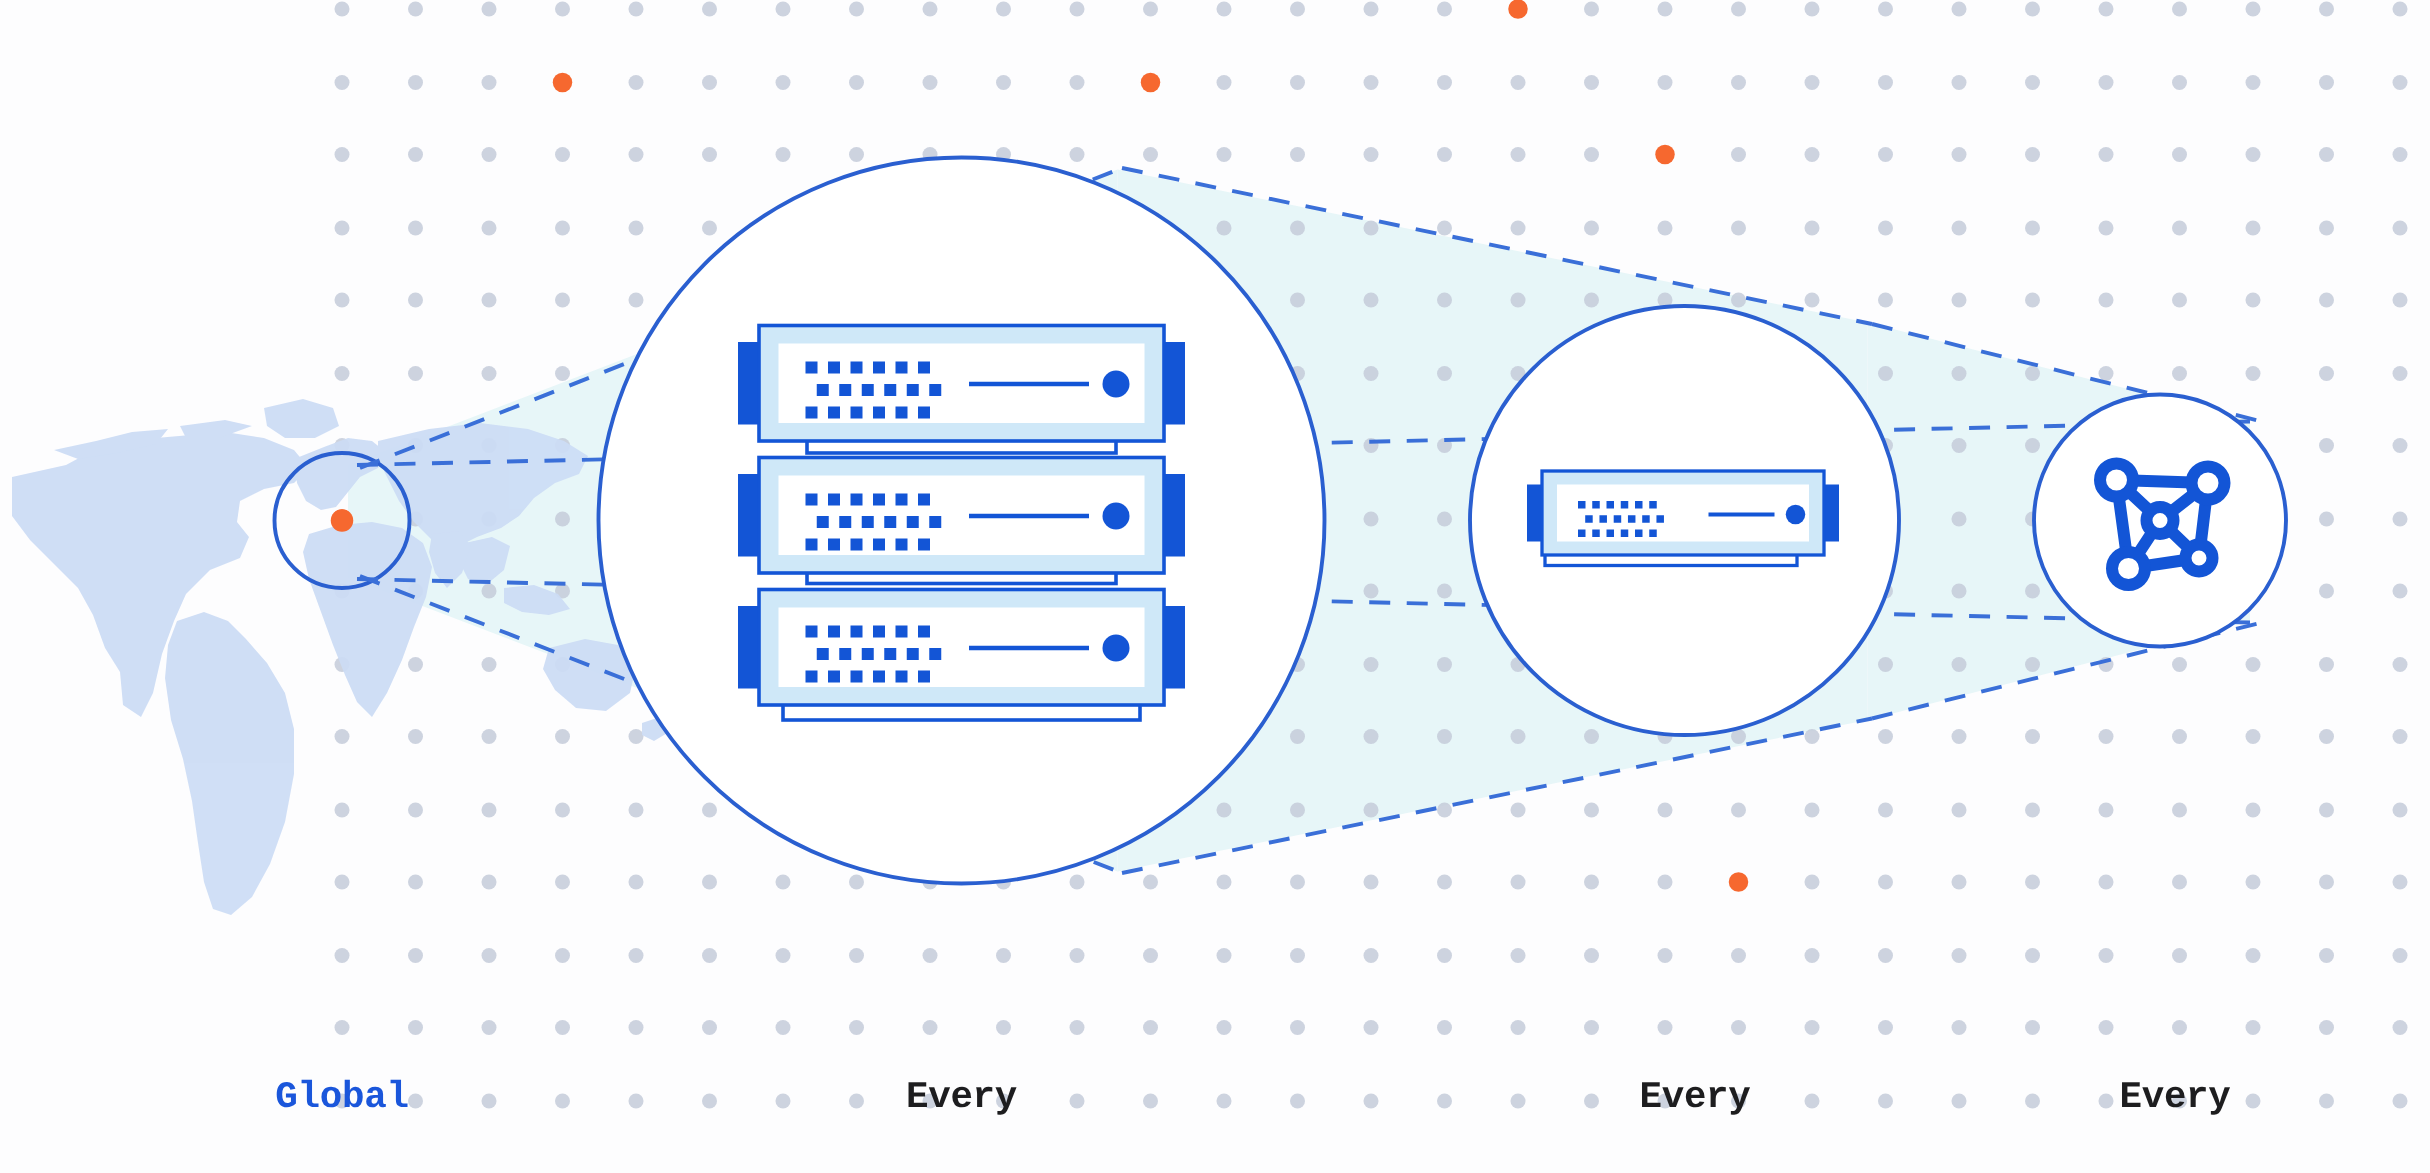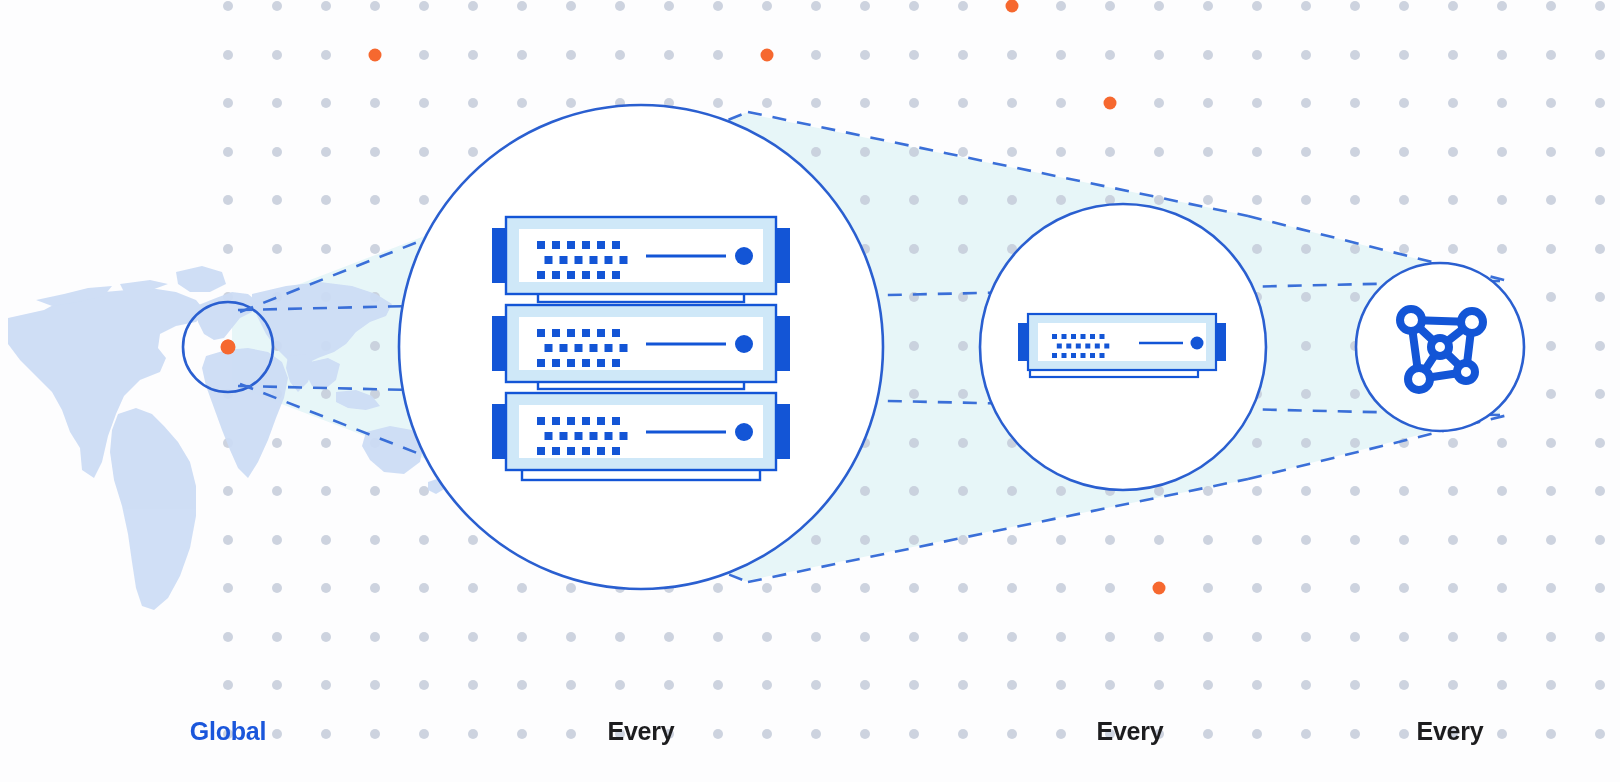--- a/index.html
+++ b/index.html
@@ -9,20 +9,21 @@
   }
   body {
     font-family: "Liberation Sans", sans-serif;
   }
   #stage {
     position: relative;
     width: 1620px;
     height: 782px;
     overflow: hidden;
     background: #fdfdfe;
+    font-family: Liberation Mono, monospace;
   }
   #stage > svg.layer {
     position: absolute;
     left: 0;
     top: 0;
     width: 1620px;
     height: 782px;
   }
   .labels {
     position: absolute;

